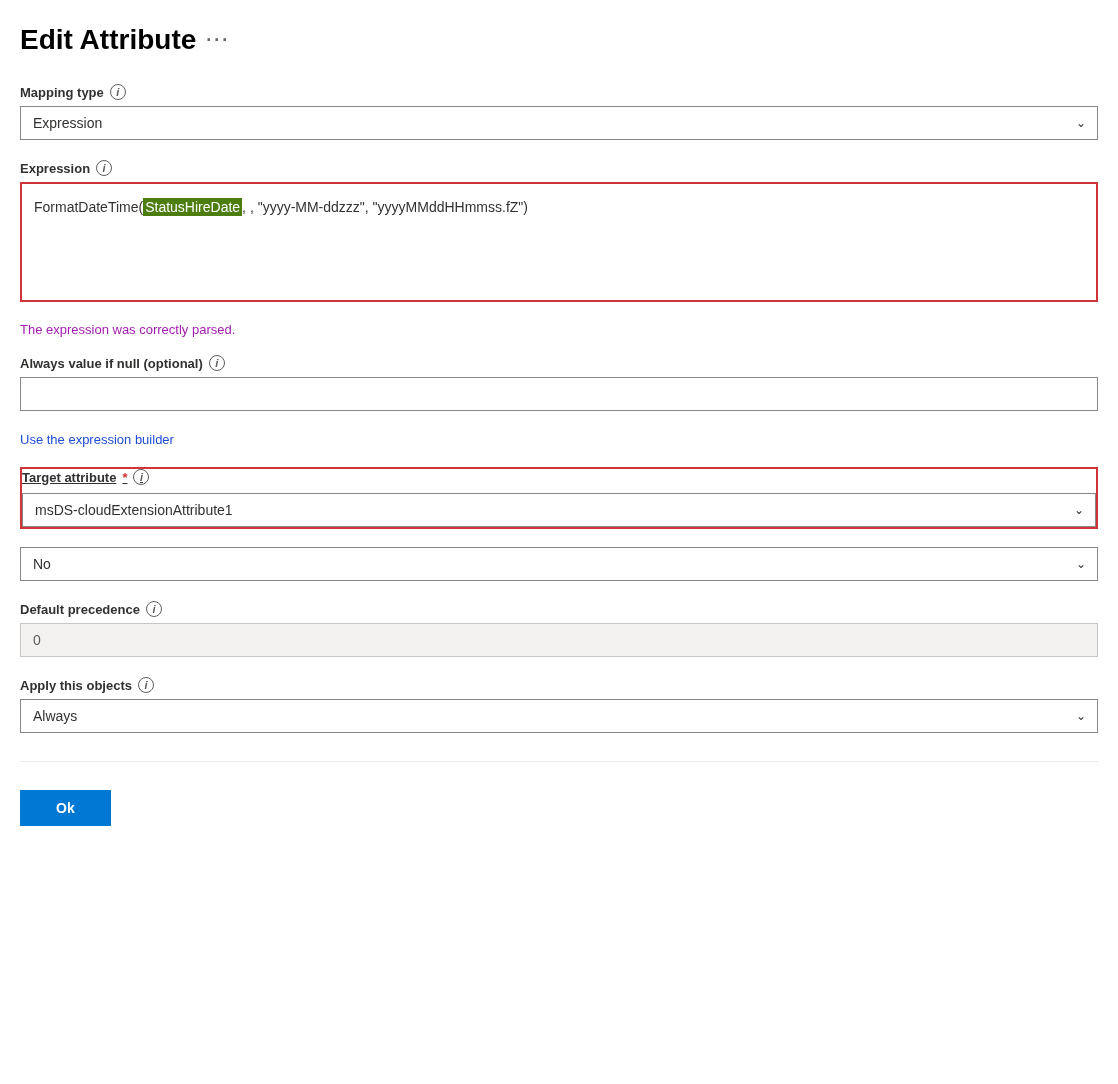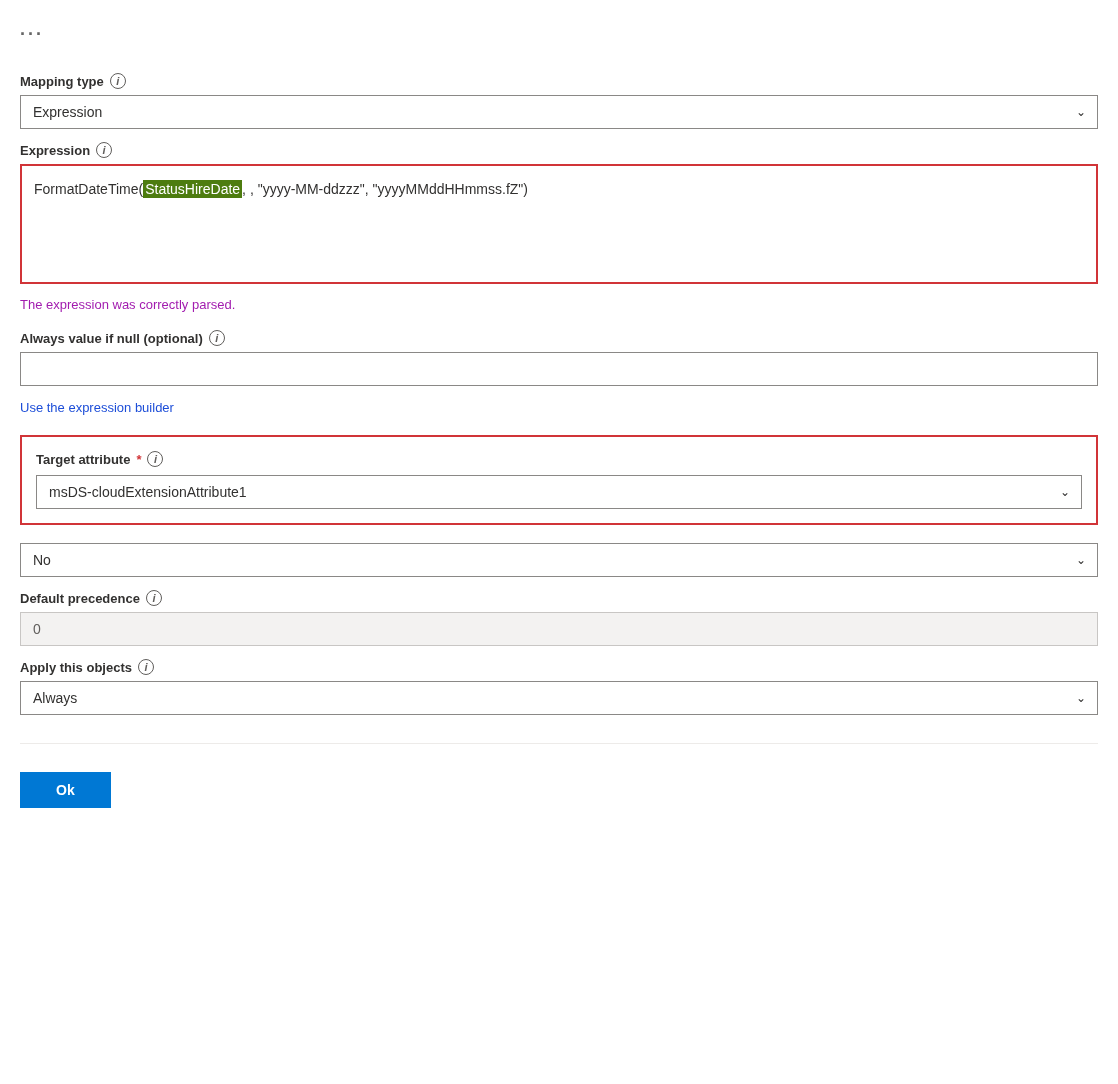--- a/index.html
+++ b/index.html
@@ -23,21 +23,21 @@
     }
 
     .ellipsis-menu {
       font-size: 18px;
       color: #666;
       letter-spacing: 2px;
       cursor: pointer;
     }
 
     .field-group {
-      margin-bottom: 13px;
+      margin-bottom: 20px;
     }
 
     .field-label {
       font-size: 13px;
       font-weight: 600;
       color: #323130;
       margin-bottom: 6px;
       display: flex;
       align-items: center;
       gap: 6px;
@@ -129,22 +129,22 @@
       color: #1d4ed8;
       text-decoration: none;
       font-size: 13px;
       cursor: pointer;
       display: inline-block;
       margin-bottom: 20px;
     }
 
     .target-attribute-section {
       border: 2px solid #d13438;
-      padding: 14px;
       margin-bottom: 18px;
+      text-decoration: underline;
     }
 
     .target-attribute-section .field-label {
       margin-bottom: 8px;
     }
 
     .disabled-input {
       background: #f3f2f1;
       border: 1px solid #c8c6c4;
       color: #605e5c;
@@ -167,20 +167,21 @@
       font-family: inherit;
     }
   </style>
 </head>
 <body>
 
 
 
 
 <div class="page-title">
+  <span>Edit Attribute</span>
   <span class="ellipsis-menu">···</span>
 </div>
 
 
 <div class="field-group">
   <div class="field-label">
     <span>Mapping type</span>
     <span class="info-icon">i</span>
   </div>
   <div class="select-wrapper">

